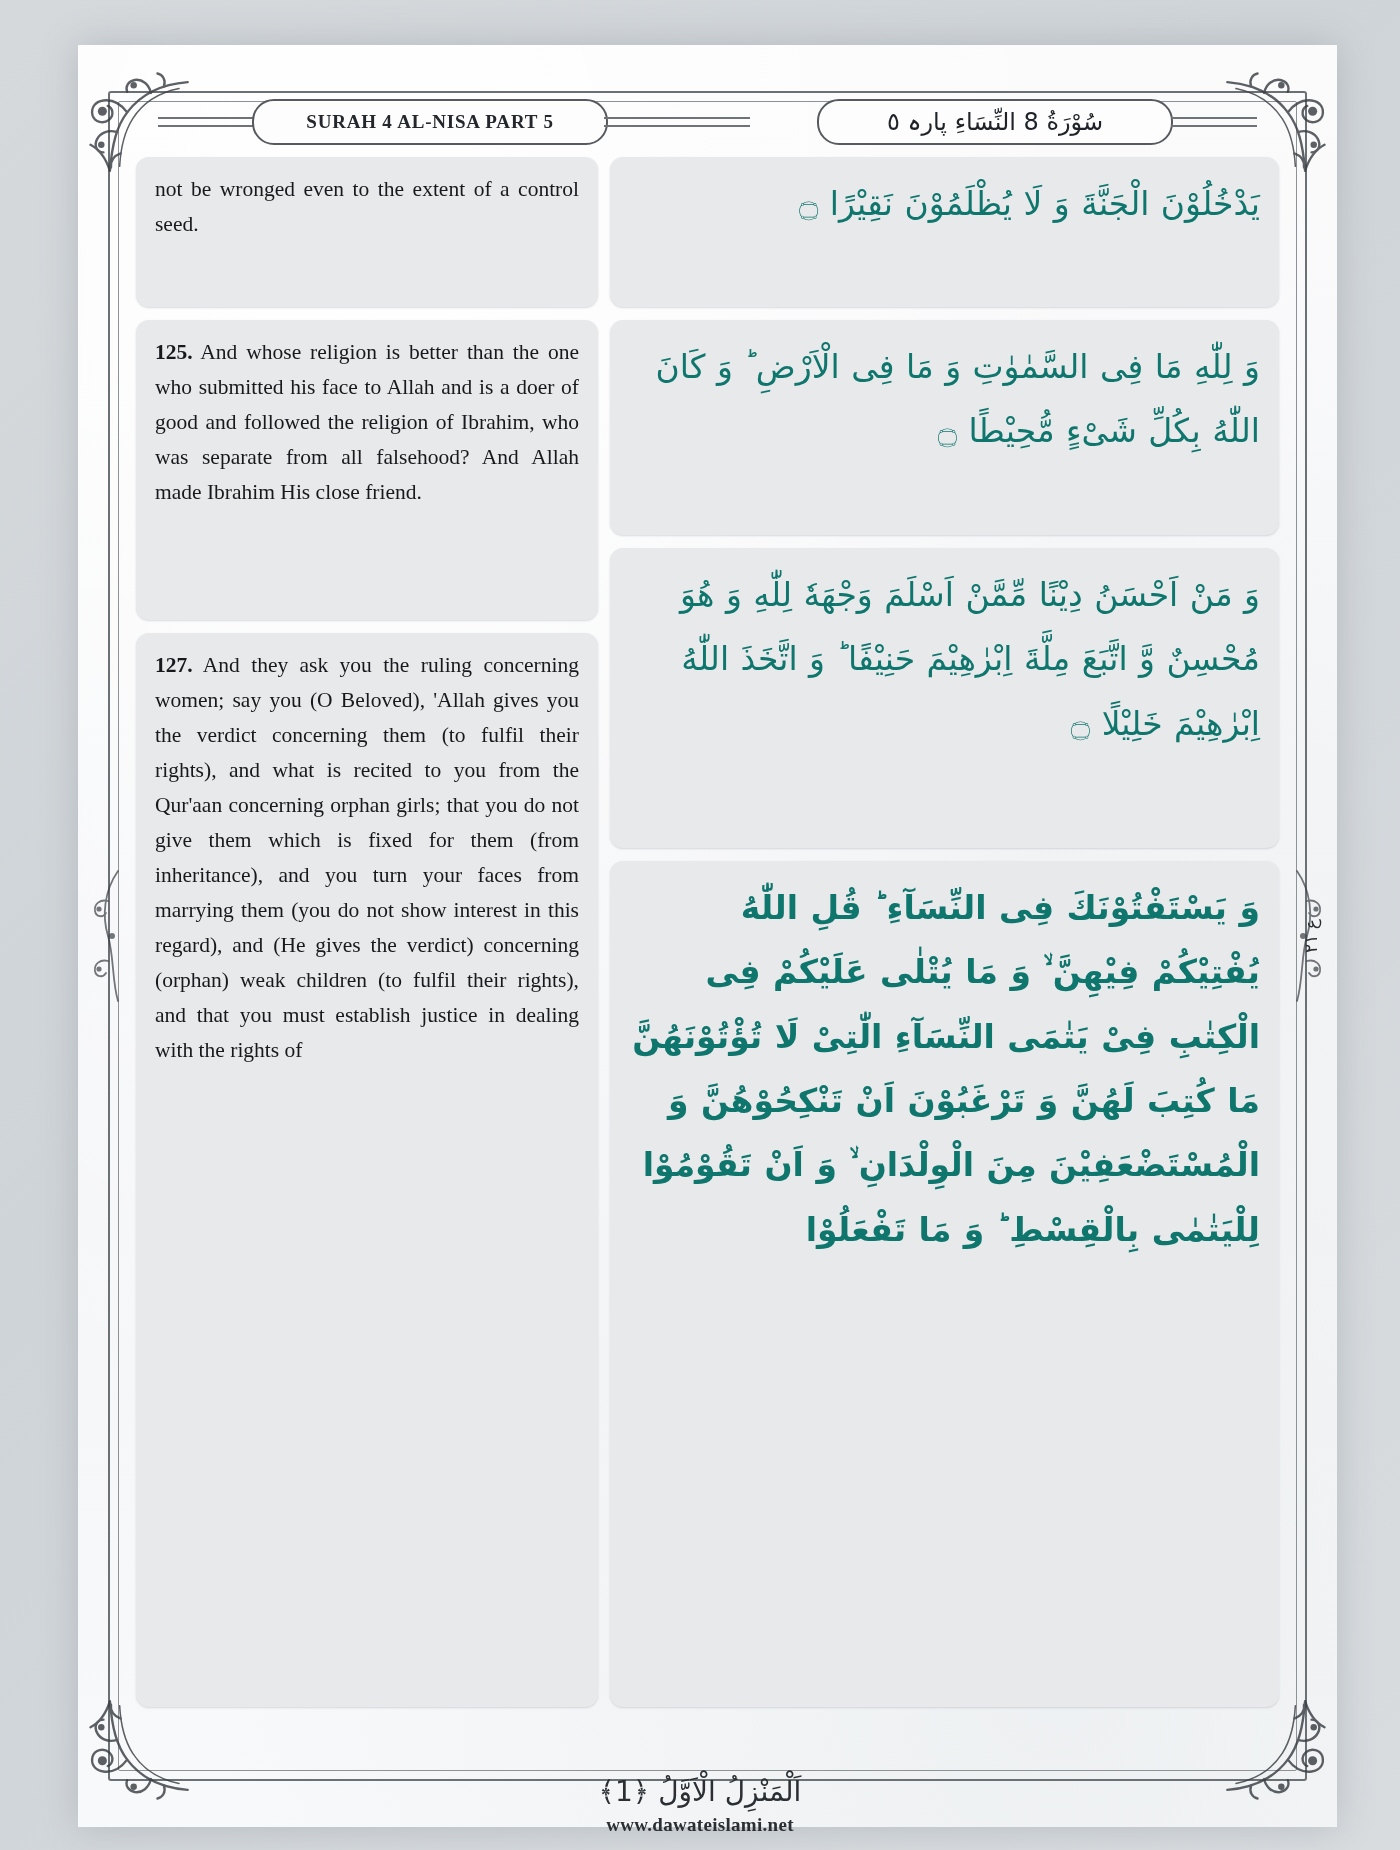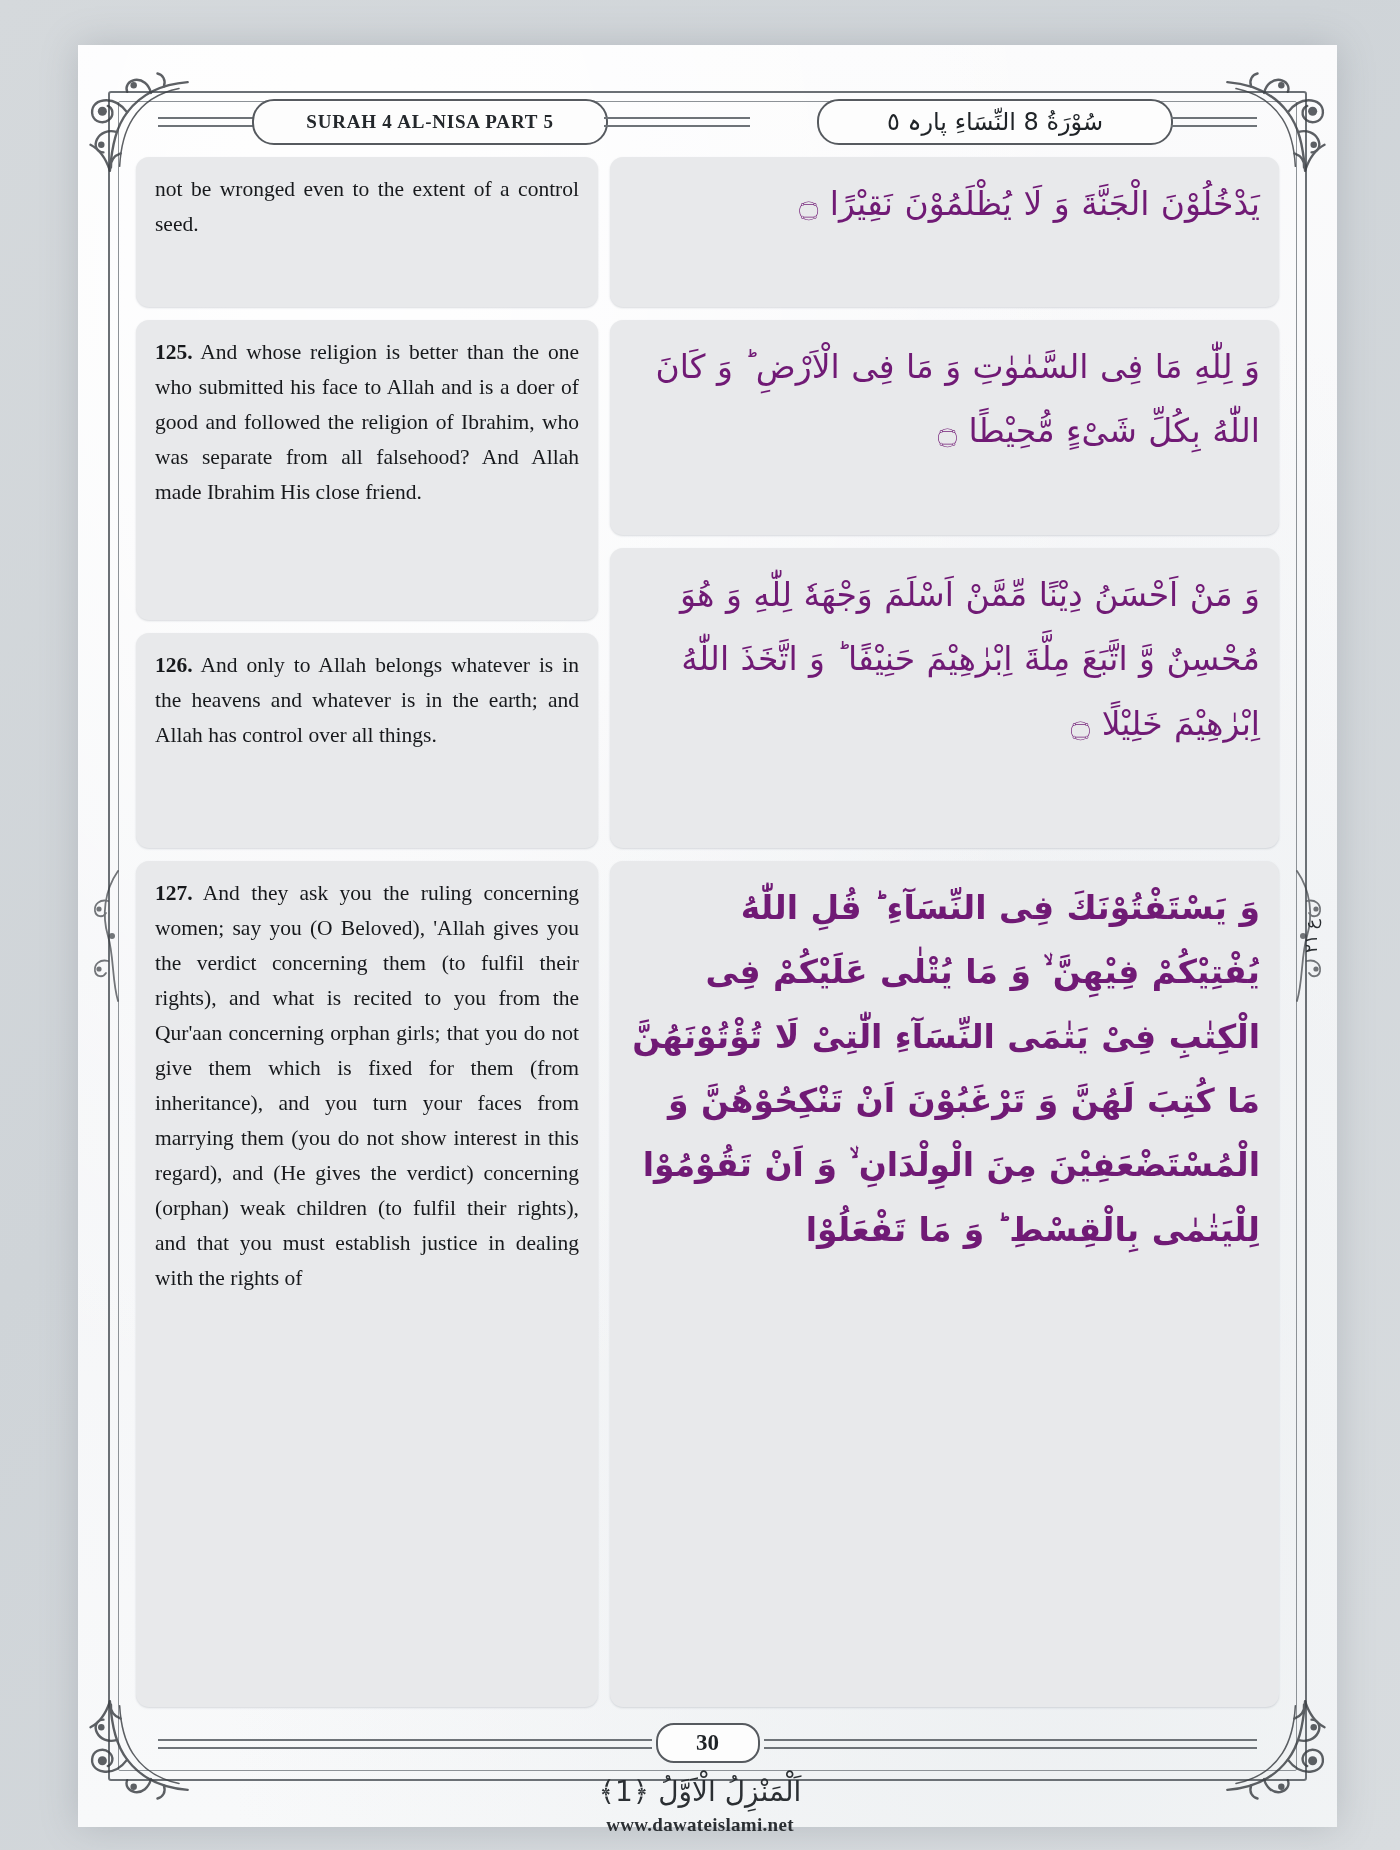--- a/index.html
+++ b/index.html
@@ -167,21 +167,21 @@
   }
   .en-text .vnum {
     font-weight: bold;
     margin-top: 18px;
   }
 
   .ar-text {
     font-family: "DejaVu Sans", sans-serif;
     font-size: 33px;
     line-height: 1.95;
-    color: #701a75;
+    color: #0f766e;
     direction: rtl;
     text-align: right;
     margin: 0;
     word-spacing: 1px;
   }
 
   
   #card-en-124 { height: 150px; }
   #card-en-125 { height: 300px; }
   #card-en-126 { height: 215px; }
@@ -375,23 +375,20 @@
     <div id="col-english">
 
       <div class="verse-card" id="card-en-124">
         <p class="en-text">not be wronged even to the extent of a control seed.</p>
       </div>
 
       <div class="verse-card" id="card-en-125">
         <p class="en-text"><span class="vnum">125.</span> <span>And whose religion is better than the one who submitted his face to Allah and is a doer of good and followed the religion of Ibrahim, who was separate from all falsehood? And Allah made Ibrahim His close friend.</span></p>
       </div>
 
-      <div class="verse-card" id="card-en-126">
-        <p class="en-text"><span class="vnum">126.</span> <span>And only to Allah belongs whatever is in the heavens and whatever is in the earth; and Allah has control over all things.</span></p>
-      </div>
 
       <div class="verse-card" id="card-en-127">
         <p class="en-text"><span class="vnum">127.</span> <span>And they ask you the ruling concerning women; say you (O Beloved), 'Allah gives you the verdict concerning them (to fulfil their rights), and what is recited to you from the Qur'aan concerning orphan girls; that you do not give them which is fixed for them (from inheritance), and you turn your faces from marrying them (you do not show interest in this regard), and (He gives the verdict) concerning (orphan) weak children (to fulfil their rights), and that you must establish justice in dealing with the rights of</span></p>
       </div>
 
     </div>
 
     <div id="col-arabic">
 
       <div class="verse-card" id="card-ar-124">
@@ -408,26 +405,19 @@
 
       <div class="verse-card" id="card-ar-127">
         <p class="ar-text">وَ یَسْتَفْتُوْنَكَ فِی النِّسَآءِ ؕ قُلِ اللّٰهُ یُفْتِیْكُمْ فِیْهِنَّ ۙ وَ مَا یُتْلٰی عَلَیْكُمْ فِی الْكِتٰبِ فِیْ یَتٰمَی النِّسَآءِ الّٰتِیْ لَا تُؤْتُوْنَهُنَّ مَا كُتِبَ لَهُنَّ وَ تَرْغَبُوْنَ اَنْ تَنْكِحُوْهُنَّ وَ الْمُسْتَضْعَفِیْنَ مِنَ الْوِلْدَانِ ۙ وَ اَنْ تَقُوْمُوْا لِلْیَتٰمٰی بِالْقِسْطِ ؕ وَ مَا تَفْعَلُوْا</p>
       </div>
 
     </div>
   </div>
 
   <div id="margin-marker">ع ٢١</div>
 
-  <div id="footer-row">
-    <div class="foot-connector" id="foot-conn-l"></div>
-    <div id="page-num-cartouche">
-      <span id="page-num-text">30</span>
-    </div>
-    <div class="foot-connector" id="foot-conn-r"></div>
-  </div>
 
 </div>
 
 <div id="footer-below">
   <div id="footer-ar">اَلْمَنْزِلُ الْاَوَّلُ ﴿1﴾</div>
   <div id="footer-url">www.dawateislami.net</div>
 </div>
 
 </body></html>

